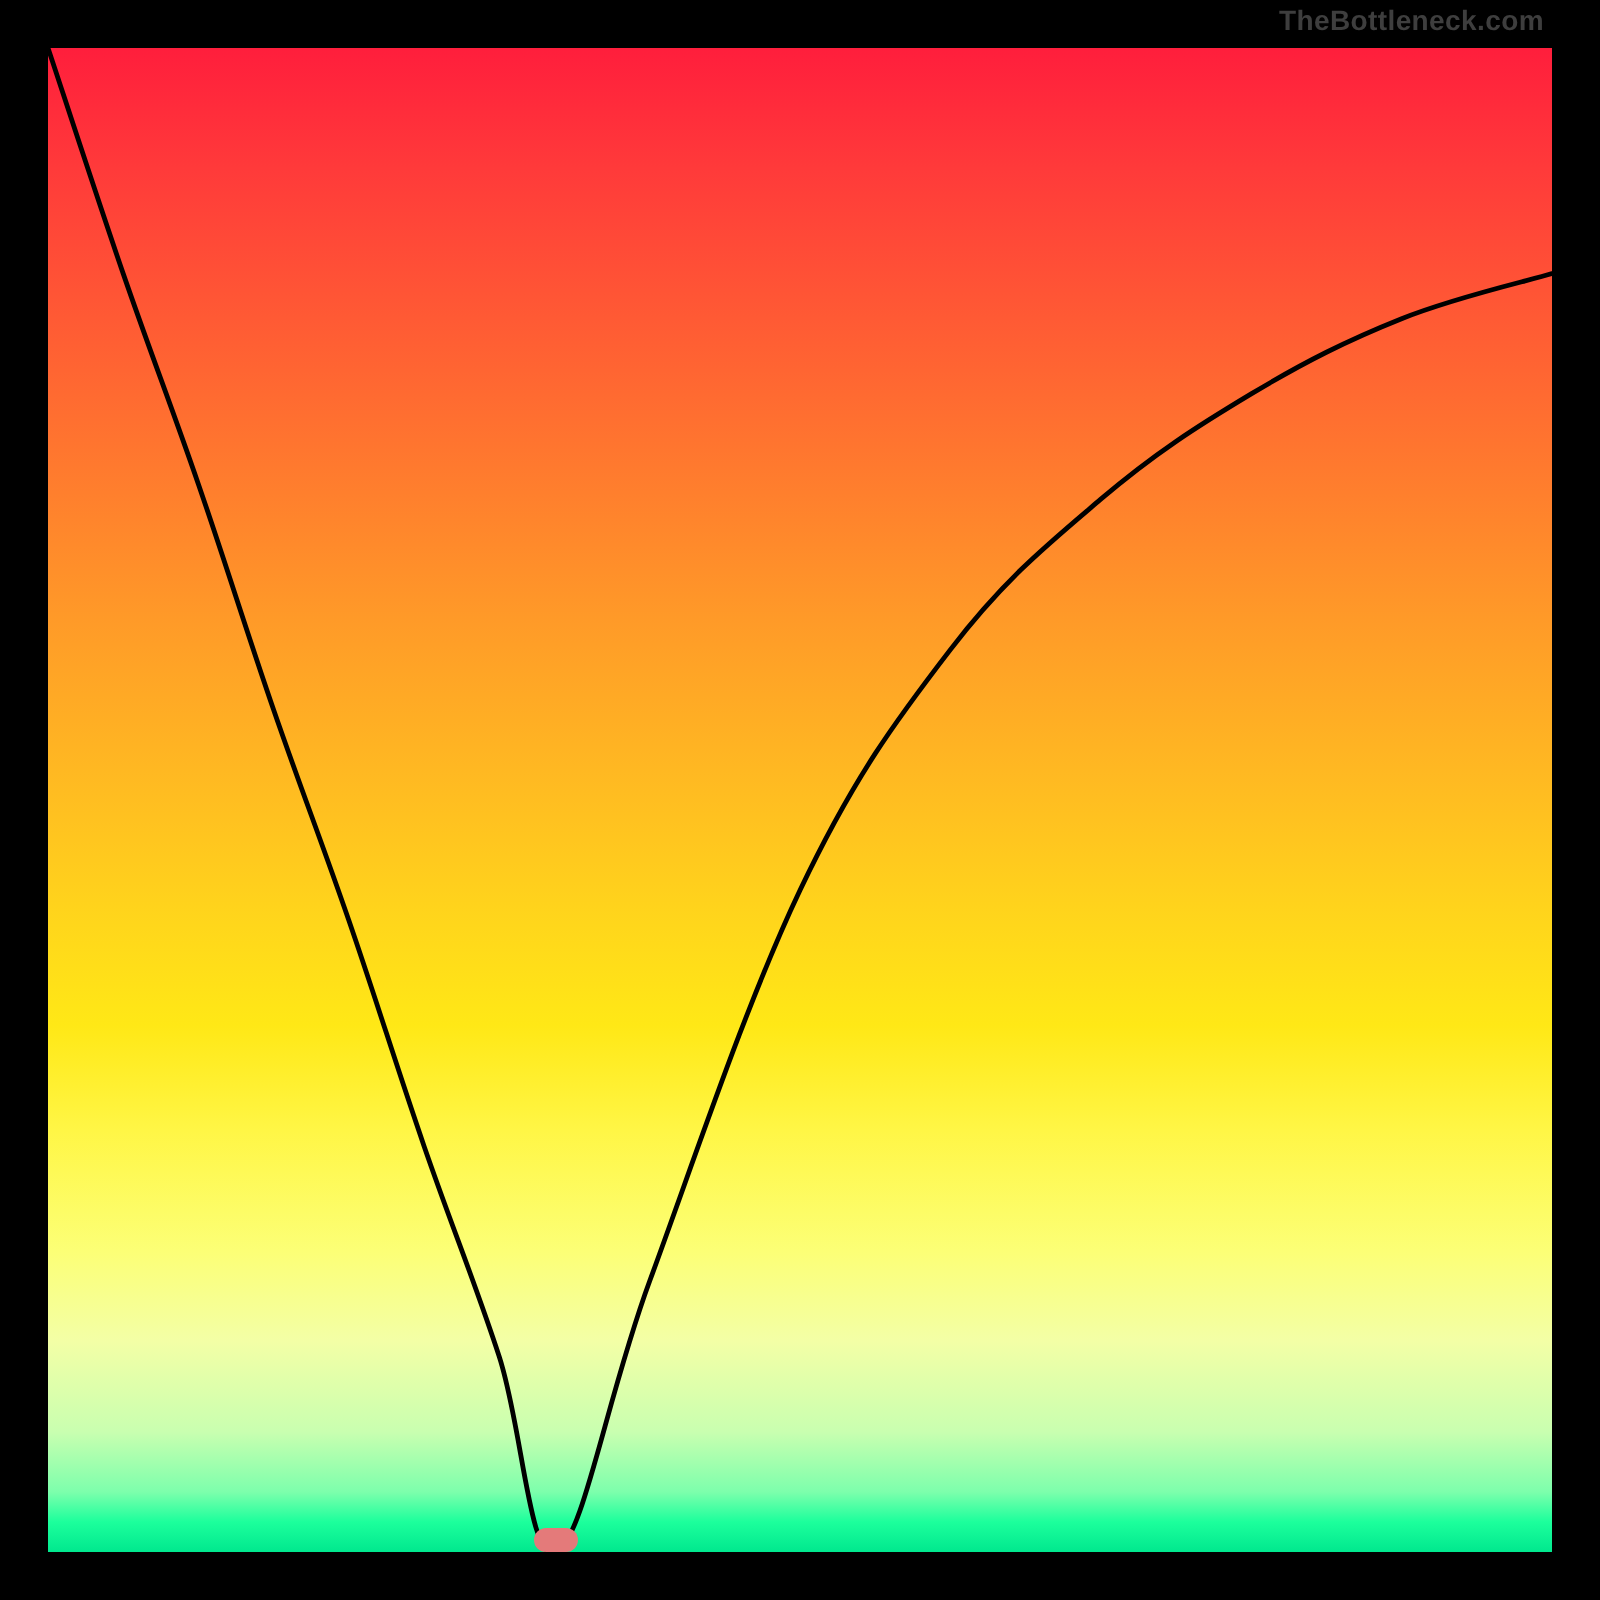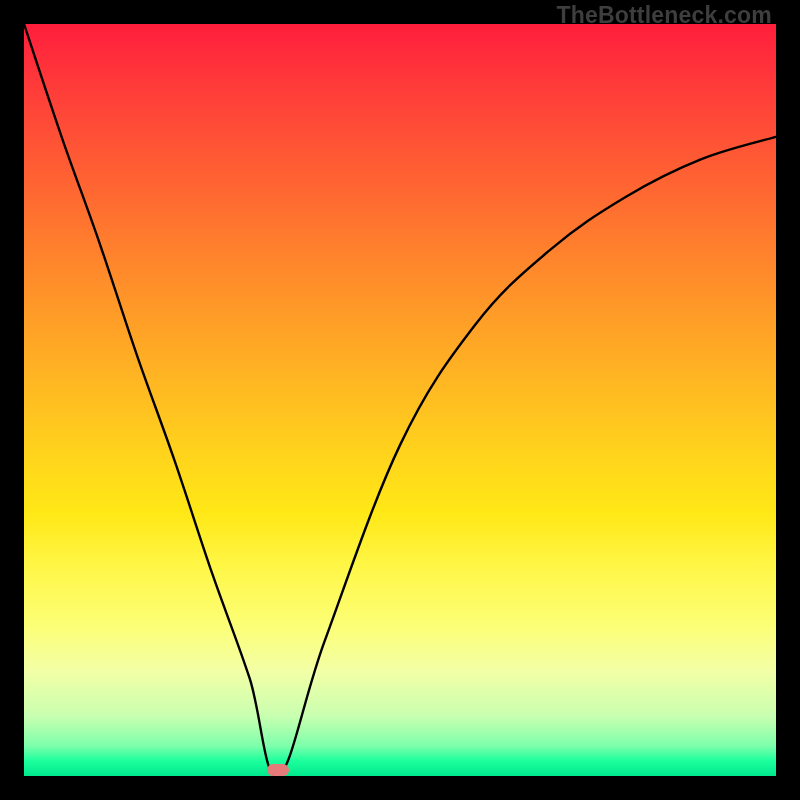--- a/index.html
+++ b/index.html
@@ -47,21 +47,21 @@
       #7dffac 96%,
       #1cff9c 98%,
       #00e88e 100%
     );
   }
   .watermark {
     position: absolute;
     top: 2px;
     right: 28px;
     color: #3e3e3e;
-    font-size: 23px;
+    font-size: 14px;
     font-weight: 600;
     letter-spacing: 0.2px;
     user-select: none;
   }
   svg.curve {
     position: absolute;
     inset: 0;
   }
   .marker {
     position: absolute;

